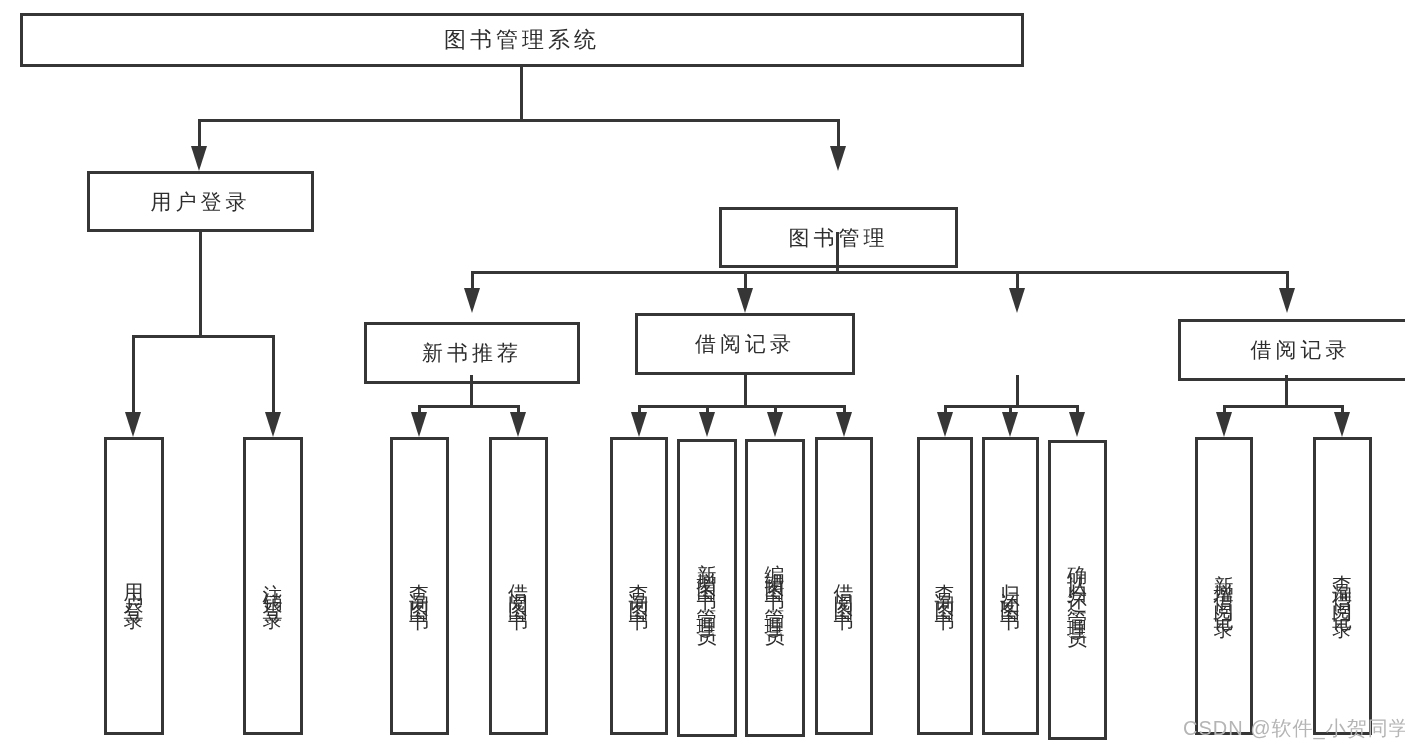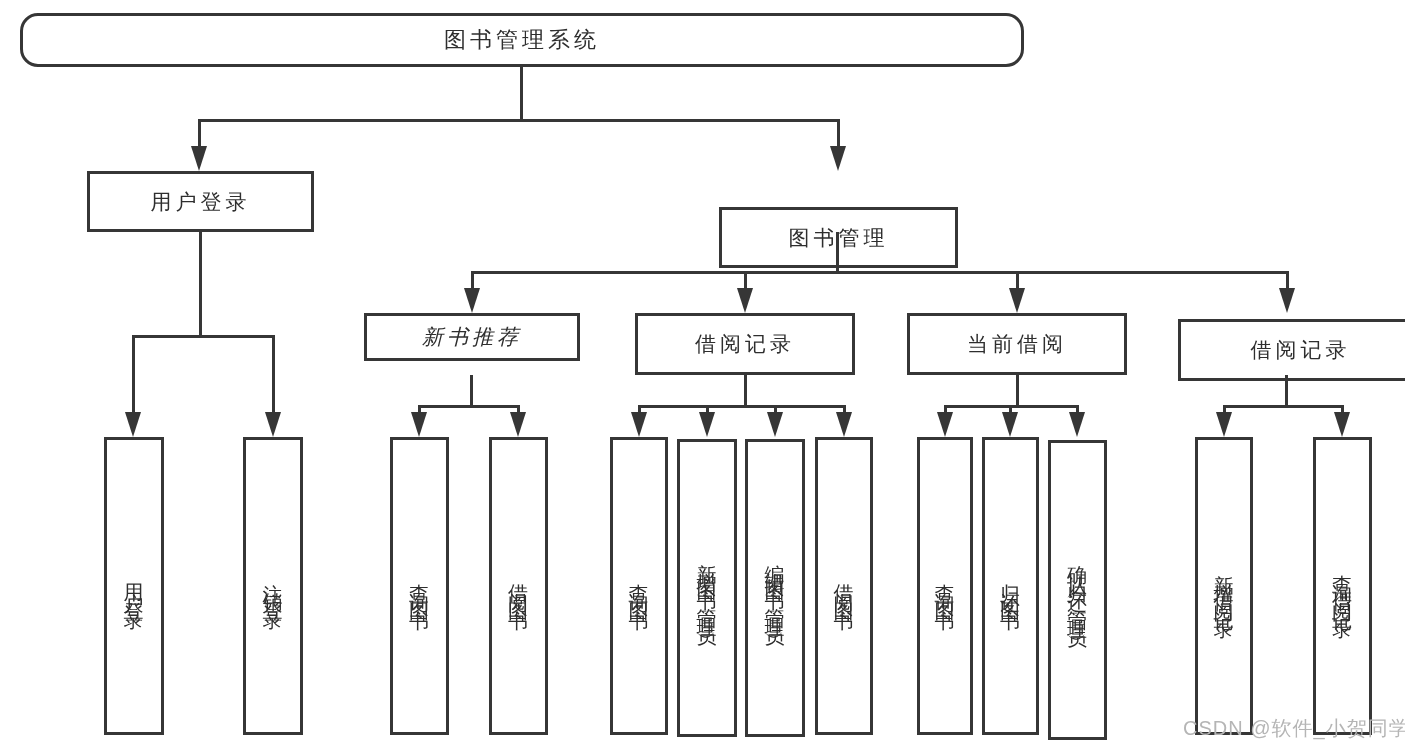--- a/index.html
+++ b/index.html
@@ -26,21 +26,21 @@
   .watermark{
     position:absolute;left:1183px;top:715px;font-size:20px;color:#b5b5b5;
     letter-spacing:1px;white-space:nowrap;z-index:5;
   }
 </style>
 </head>
 <body>
 
 <div id="canvas">
 
-  <div class="box" style="left:20px;top:13px;width:1004px;height:54px;font-size:22px;border-radius:18px;">图书管理系统</div>
+  <div class="box" style="left:20px;top:13px;width:1004px;height:54px;font-size:22px;">图书管理系统</div>
 
   <div class="vline" style="left:520px;top:67px;height:53px;"></div>
   <div class="hline" style="left:198px;top:119px;width:642px;"></div>
   <div class="vline" style="left:198px;top:119px;height:30px;"></div>
   <div class="ahead" style="left:191px;top:146px;"></div>
   <div class="vline" style="left:837px;top:119px;height:30px;"></div>
   <div class="ahead" style="left:830px;top:146px;"></div>
 
   <div class="box" style="left:87px;top:171px;width:227px;height:61px;">用户登录</div>
   <div class="box" style="left:719px;top:171px;width:239px;height:61px;margin-top:36px;">图书管理</div>
@@ -56,23 +56,22 @@
   <div class="hline" style="left:471px;top:271px;width:817px;"></div>
   <div class="vline" style="left:471px;top:271px;height:20px;"></div>
   <div class="ahead" style="left:464px;top:288px;"></div>
   <div class="vline" style="left:744px;top:271px;height:20px;"></div>
   <div class="ahead" style="left:737px;top:288px;"></div>
   <div class="vline" style="left:1016px;top:271px;height:20px;"></div>
   <div class="ahead" style="left:1009px;top:288px;"></div>
   <div class="vline" style="left:1286px;top:271px;height:20px;"></div>
   <div class="ahead" style="left:1279px;top:288px;"></div>
 
-  <div class="box" style="left:364px;top:313px;width:216px;height:48px;font-style:italic;">新书推荐</div>
+  <div class="box" style="left:364px;top:322px;width:216px;height:62px;">新书推荐</div>
   <div class="box" style="left:635px;top:313px;width:220px;height:62px;">借阅记录</div>
-  <div class="box" style="left:907px;top:313px;width:220px;height:62px;">当前借阅</div>
   <div class="box" style="left:1178px;top:319px;width:245px;height:62px;">借阅记录</div>
 
   <div class="vline" style="left:470px;top:375px;height:33px;"></div>
   <div class="hline" style="left:419px;top:405px;width:101px;"></div>
   <div class="vline" style="left:418px;top:405px;height:12px;"></div>
   <div class="ahead" style="left:411px;top:412px;"></div>
   <div class="vline" style="left:517px;top:405px;height:12px;"></div>
   <div class="ahead" style="left:510px;top:412px;"></div>
 
   <div class="vline" style="left:744px;top:375px;height:33px;"></div>

